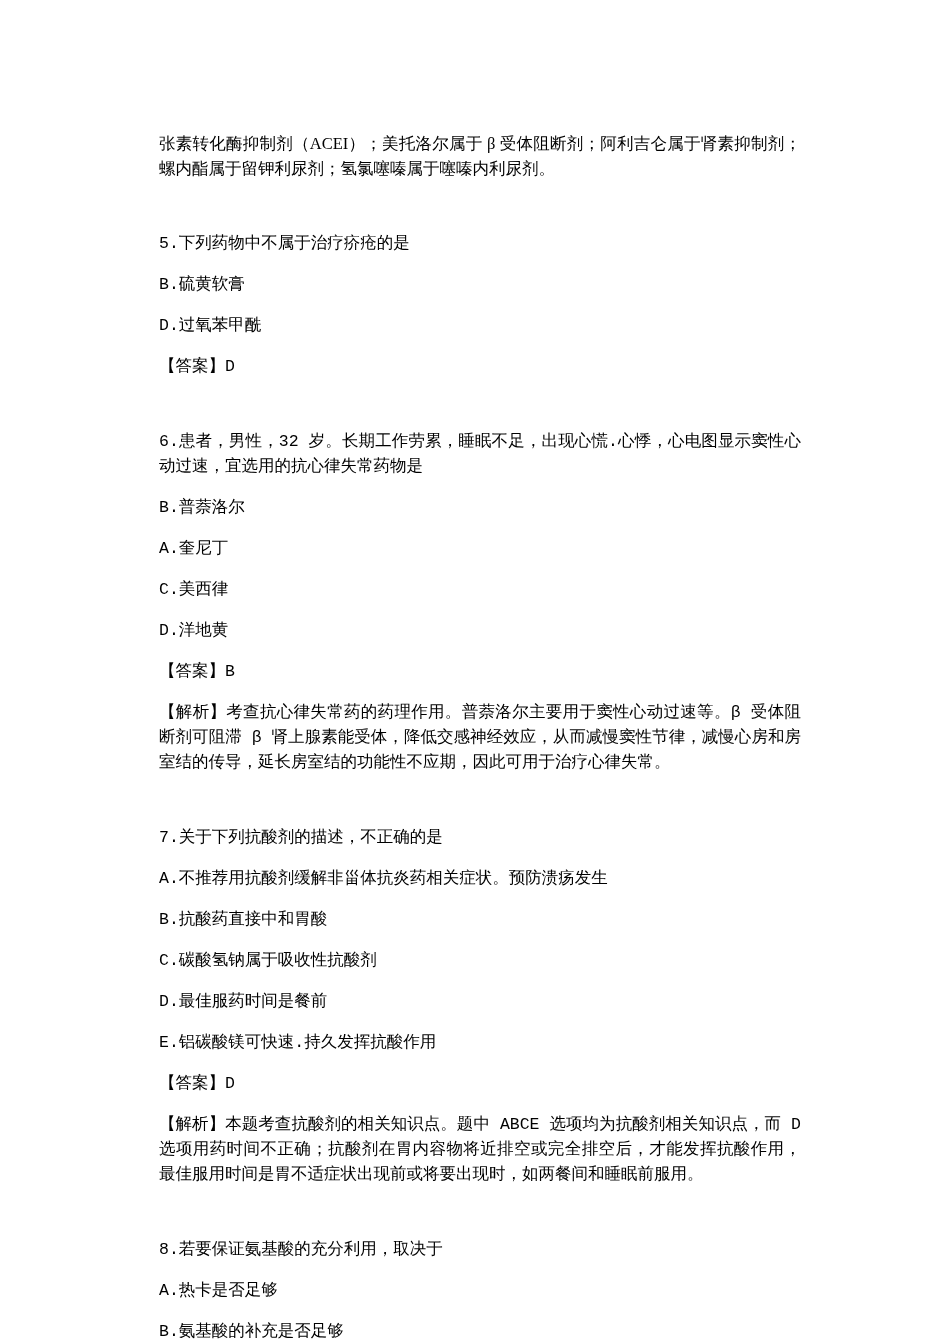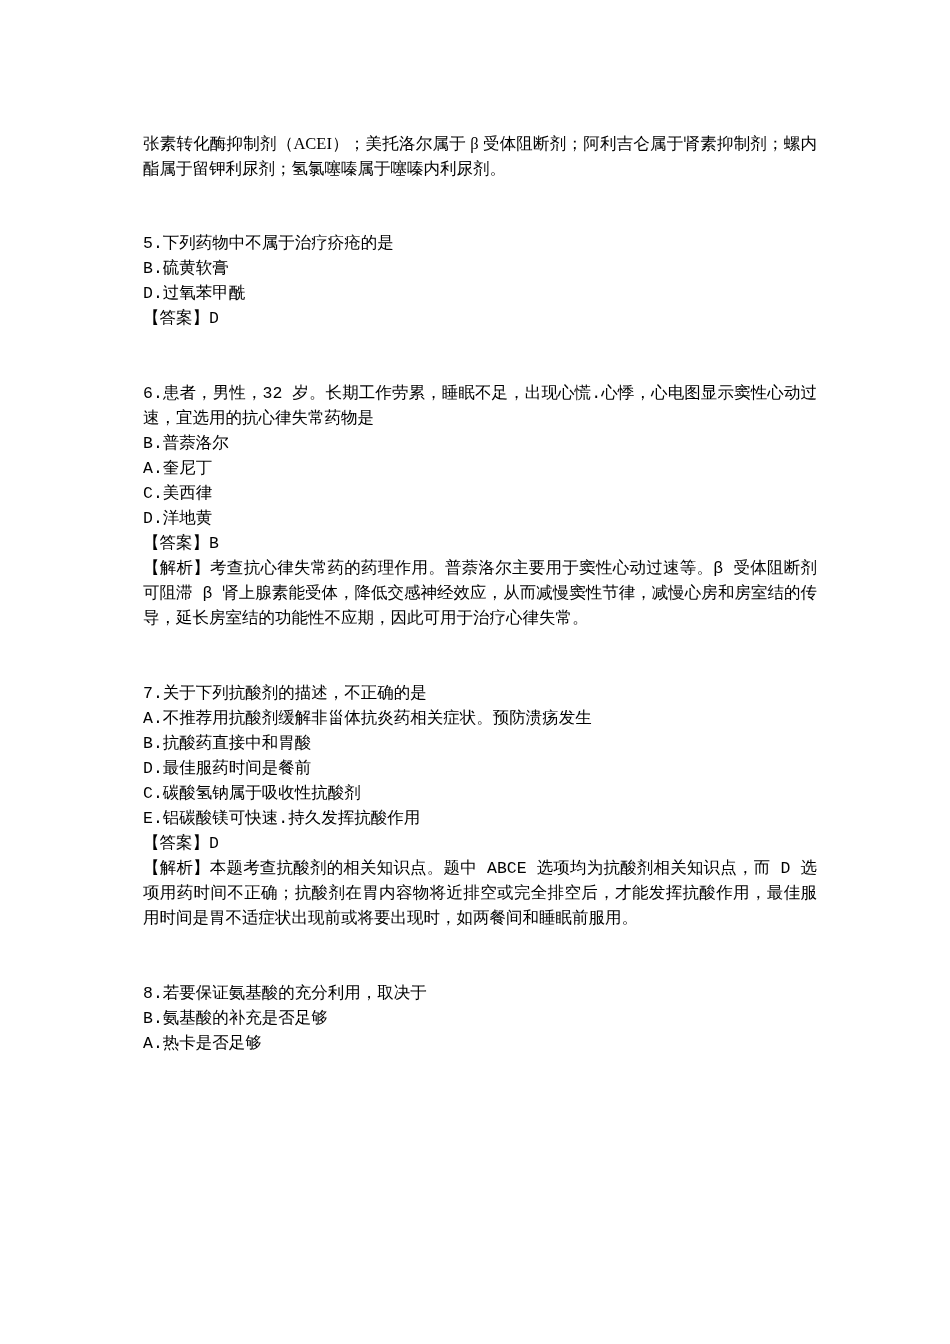--- a/index.html
+++ b/index.html
@@ -14,21 +14,21 @@
     height: 1344px;
     background: #ffffff;
     padding: 118px 133px 0 143px;
     overflow: hidden;
     font-family: "Liberation Serif", "DejaVu Serif", serif;
     font-size: 16.5px;
     line-height: 25px;
     color: #000000;
   }
   .para, .line {
-    margin: 0;
+    margin: 16px;
     padding: 0;
     white-space: normal;
   }
   .justify {
     text-align: justify;
   }
   .question-block {
     margin-top: 50px; 
     font-family: Liberation Mono, monospace;
   }
@@ -57,26 +57,26 @@
     <p class="line">C.美西律</p>
     <p class="line">D.洋地黄</p>
     <p class="line">【答案】B</p>
     <p class="para justify">【解析】考查抗心律失常药的药理作用。普萘洛尔主要用于窦性心动过速等。β 受体阻断剂可阻滞 β 肾上腺素能受体，降低交感神经效应，从而减慢窦性节律，减慢心房和房室结的传导，延长房室结的功能性不应期，因此可用于治疗心律失常。</p>
   </section>
 
   <section class="question-block">
     <p class="line justify">7.关于下列抗酸剂的描述，不正确的是</p>
     <p class="line">A.不推荐用抗酸剂缓解非甾体抗炎药相关症状。预防溃疡发生</p>
     <p class="line">B.抗酸药直接中和胃酸</p>
+    <p class="line">C.碳酸氢钠属于吸收性抗酸剂</p>
     <p class="line">D.最佳服药时间是餐前</p>
-    <p class="line">C.碳酸氢钠属于吸收性抗酸剂</p>
     <p class="line">E.铝碳酸镁可快速.持久发挥抗酸作用</p>
     <p class="line">【答案】D</p>
     <p class="para justify">【解析】本题考查抗酸剂的相关知识点。题中 ABCE 选项均为抗酸剂相关知识点，而 D 选项用药时间不正确；抗酸剂在胃内容物将近排空或完全排空后，才能发挥抗酸作用，最佳服用时间是胃不适症状出现前或将要出现时，如两餐间和睡眠前服用。</p>
   </section>
 
   <section class="question-block">
     <p class="line justify">8.若要保证氨基酸的充分利用，取决于</p>
+    <p class="line">A.热卡是否足够</p>
     <p class="line">B.氨基酸的补充是否足够</p>
-    <p class="line">A.热卡是否足够</p>
   </section>
 
 </div>
 
 </body></html>

